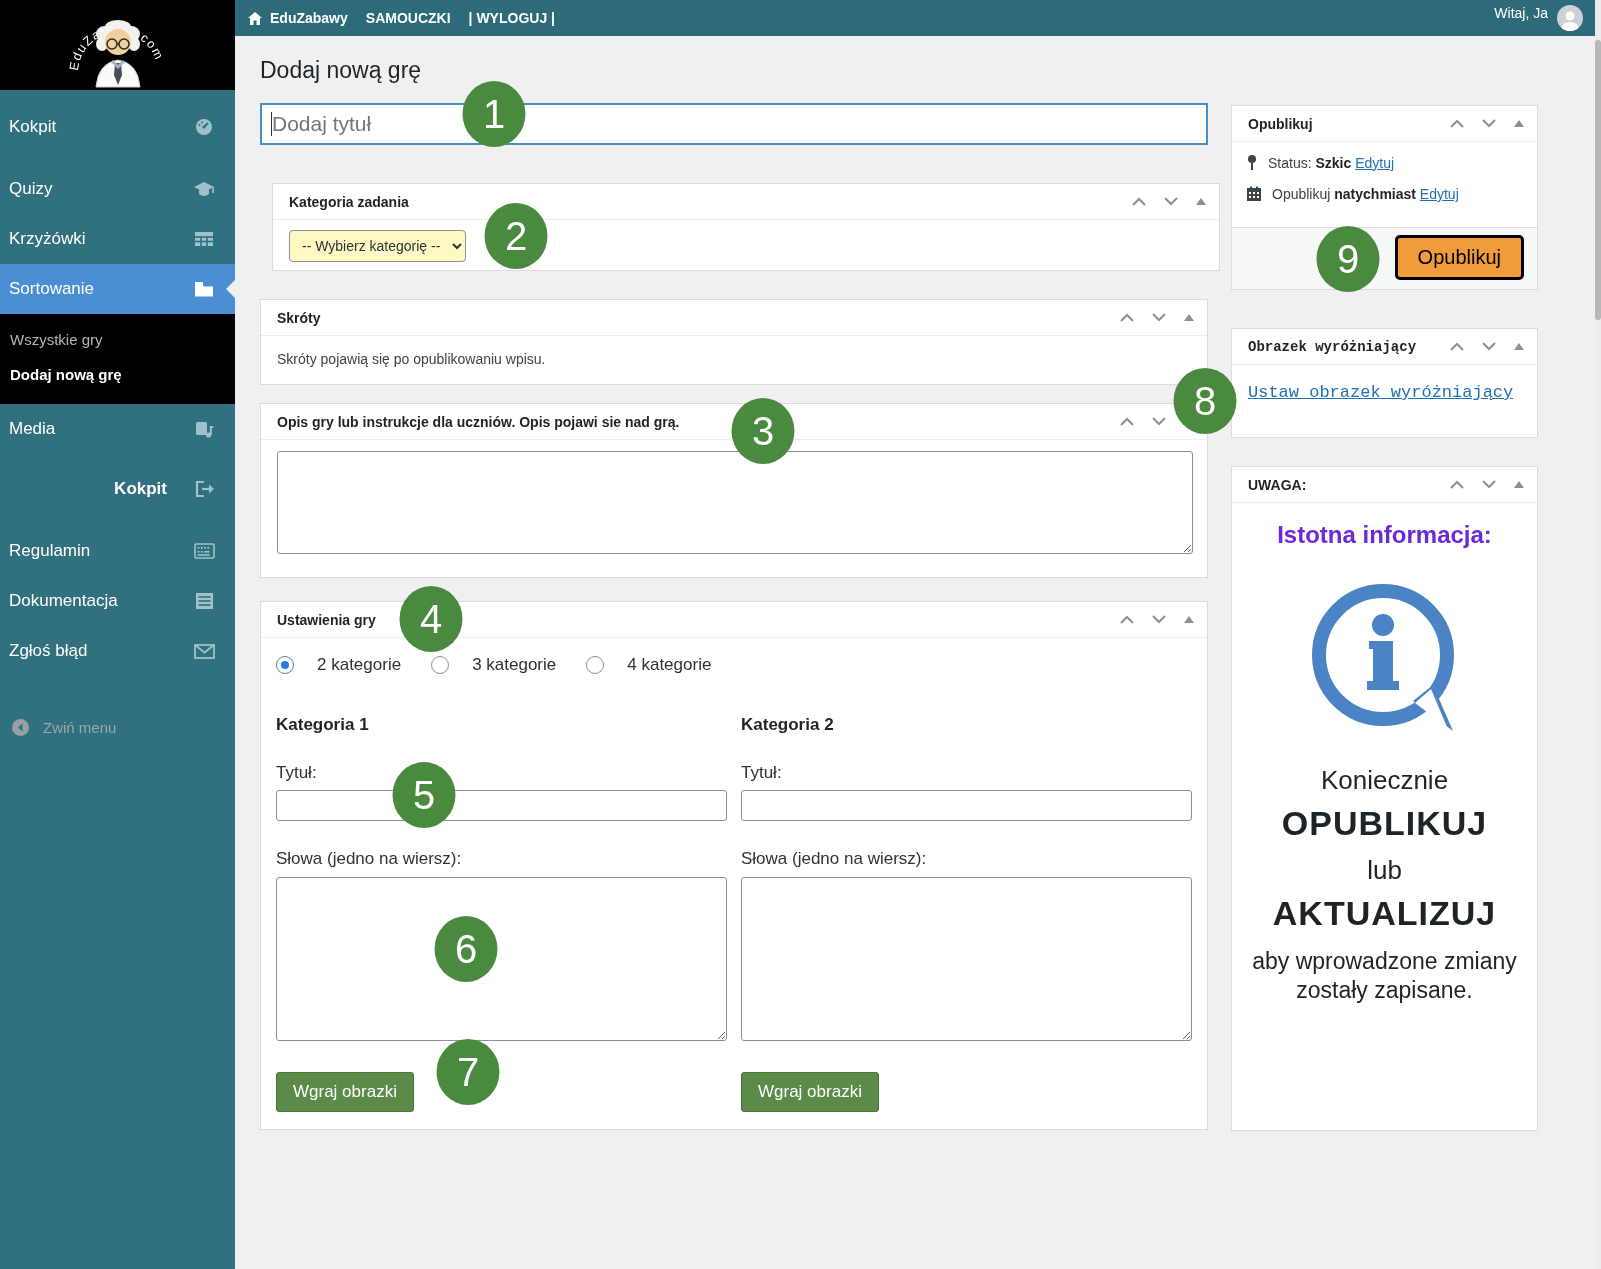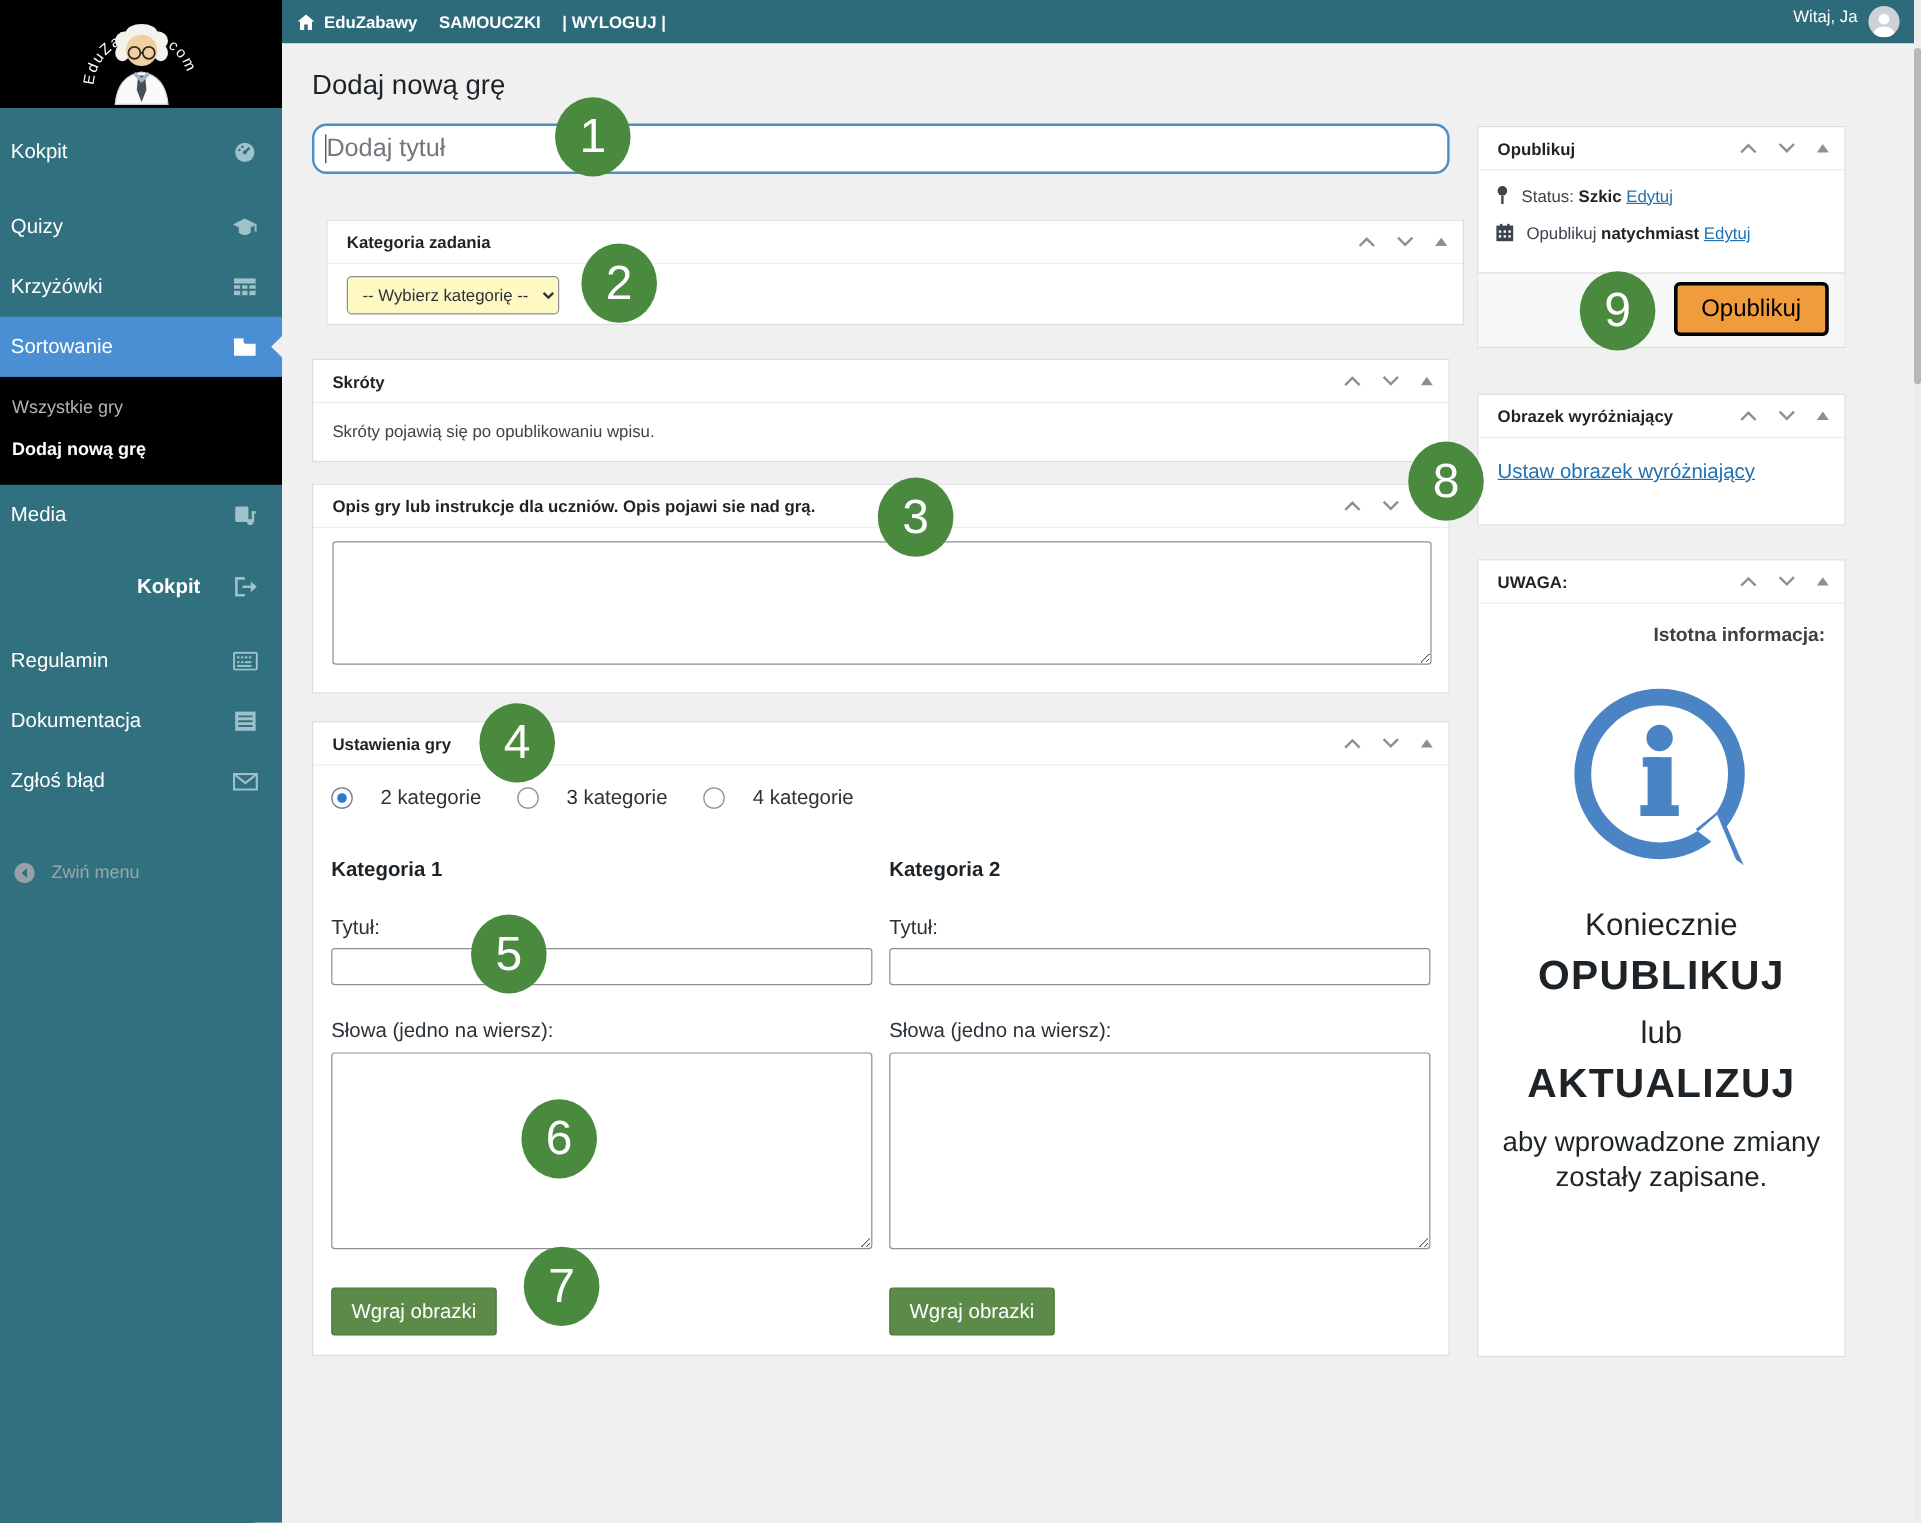--- a/index.html
+++ b/index.html
@@ -30,21 +30,21 @@
   #topbar { position:absolute; left:235px; top:0; width:1366px; height:36px; background:#2d6b7a;
             display:flex; align-items:center; color:#fff; font-size:14px; z-index:4; }
   #topbar .tb-left { display:flex; align-items:center; gap:18px; padding-left:12px; font-weight:700; }
   #topbar .tb-right { margin-left:auto; display:flex; gap:9px; padding-right:18px; }
   .tb-item { cursor:pointer; }
   #avatar { width:26px; height:26px; border-radius:50%; background:#ccd1d6; overflow:hidden; display:flex; align-items:flex-end; justify-content:center; }
 
   
   #page-title { position:absolute; left:260px; top:57px; font-size:23px; font-weight:400; color:#1d2327; }
   #title-input { position:absolute; left:260px; top:103px; width:948px; height:42px;
-      border:2px solid #4a90c8; border-radius:12px; background:#fff; font-size:21px; padding:0 10px;
+      border:2px solid #4a90c8; border-radius:0; background:#fff; font-size:21px; padding:0 10px;
       color:#32373c; font-family:"Liberation Sans",sans-serif; }
   #title-input::placeholder { color:#72777c; }
   #title-caret { position:absolute; left:271px; top:112px; width:1px; height:24px; background:#333; }
 
   .panel { position:absolute; background:#fff; border:1px solid #dcdcde; }
   .phead { height:36px; display:flex; align-items:center; justify-content:space-between;
            padding:0 12px 0 16px; border-bottom:1px solid #eceded; }
   .ptitle { font-size:14px; font-weight:bold; color:#1d2327; }
   .pctrls { display:flex; align-items:center; gap:16px; }
   .pctrl { cursor:pointer; display:flex; align-items:center; }
@@ -86,26 +86,26 @@
   .pub-body { padding:12px 14px 10px 14px; }
   .pub-row { display:flex; align-items:center; gap:10px; font-size:14px; color:#3c434a; margin-bottom:15px; }
   .pub-row b { color:#1d2327; }
   a.blue-link { color:#2271b1; text-decoration:underline; cursor:pointer; }
   .pub-foot { position:absolute; left:0; right:0; bottom:0; height:62px; background:#f6f7f7;
               border-top:1px solid #dcdcde; }
   #publish-btn { position:absolute; right:13px; top:7px; background:#f09b3c; border:3px solid #000;
                  border-radius:5px; font-size:20px; color:#000; padding:8px 20px; cursor:pointer;
                  font-family:"Liberation Sans",sans-serif; }
 
-  #p-featured { left:1231px; top:328px; width:307px; height:110px; }
+  #p-featured { left:1231px; top:328px; width:307px; height:110px;font-family:Liberation Mono, monospace; }
   #p-featured .pbody { padding:18px 16px; font-size:17px; }
 
   #p-uwaga { left:1231px; top:466px; width:307px; height:665px; }
   #p-uwaga .pbody { padding:18px 16px; text-align:center; }
-  .uwaga-sub { font-size:16px; font-weight:bold; text-align:right; color:#404040; }
+  .uwaga-sub { font-size:24px; font-weight:bold; text-align:center; color:#6d28d9; }
   #info-icon-wrap { margin:22px auto 8px auto; width:180px; height:180px; }
   .uw-line1 { font-size:26px; margin-top:14px; }
   .uw-line2 { font-size:34px; font-weight:bold; margin-top:8px; letter-spacing:1px; }
   .uw-line3 { font-size:26px; margin-top:12px; }
   .uw-line4 { font-size:34px; font-weight:bold; margin-top:8px; letter-spacing:1px; }
   .uw-line5 { font-size:23px; margin-top:14px; line-height:1.25; }
 
   
   .ann { position:absolute; width:63px; height:66px; border-radius:50%; background:#4a8a3f;
          color:#fff; font-size:40px; display:flex; align-items:center; justify-content:center;

